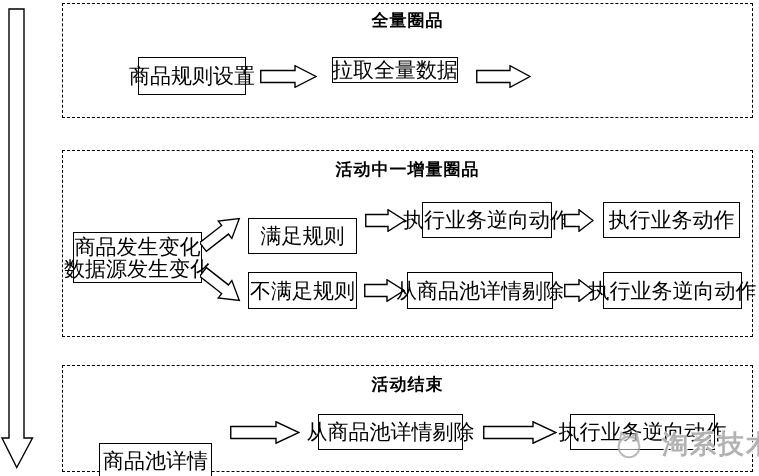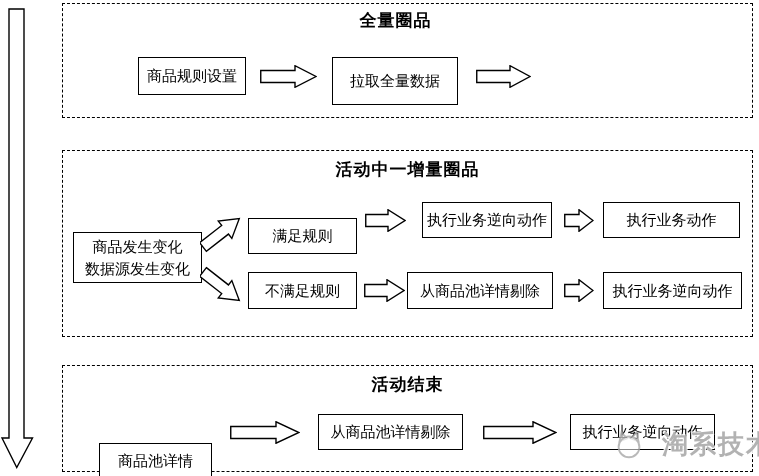--- a/index.html
+++ b/index.html
@@ -8,21 +8,21 @@
     font-family:"Liberation Sans","DejaVu Sans",sans-serif;color:#000;
   }
   .panel{position:absolute;border:1.5px dashed #000;background:transparent;box-sizing:border-box;}
   .panel-title{
     position:absolute;text-align:center;font-size:17px;font-weight:bold;
     letter-spacing:1px;white-space:nowrap;
   }
   .node{
     position:absolute;border:1.5px solid #000;background:#fff;box-sizing:border-box;
     display:flex;flex-direction:column;align-items:center;justify-content:center;
-    font-size:15px;text-align:right;white-space:nowrap;line-height:22px;
+    font-size:21px;text-align:right;white-space:nowrap;line-height:22px;
   }
   .arrow{position:absolute;}
   .arrow polygon,.longarrow polygon{fill:#ffffff;stroke:#000000;stroke-width:1.4;stroke-linejoin:miter;}
   .longarrow{position:absolute;left:1px;top:8px;}
   .watermark{
     position:absolute;left:612px;top:427px;display:flex;align-items:center;gap:16px;
     pointer-events:none;
     justify-content:flex-end;
   }
   .watermark-text{
@@ -36,29 +36,29 @@
 </head>
 <body>
 
 <div class="stage">
 
   <svg class="longarrow" width="34" height="462" viewBox="0 0 34 462">
     <polygon points="8,1 23,1 23,430 31.5,430 15.75,459.5 1,430 8,430"></polygon>
   </svg>
 
   <div class="panel" style="left:62px;top:3px;width:691px;height:115px;"></div>
-  <div class="panel-title" style="left:50px;width:691px;top:9px;">全量圈品</div>
+  <div class="panel-title" style="left:62px;width:691px;top:9px;">全量圈品</div>
 
   <div class="node" style="left:138px;top:57px;width:108px;height:38px;">
     <span>商品规则设置</span>
   </div>
   <svg class="arrow" style="left:260px;top:65px;" width="57" height="23" viewBox="0 0 57 23">
     <polygon points="0.75,5.5 35,5.5 35,0.75 56,11.5 35,22.25 35,17.5 0.75,17.5"></polygon>
   </svg>
-  <div class="node" style="left:332px;top:57px;width:126px;height:48px;">
+  <div class="node" style="left:332px;top:57px;width:126px;height:26px;">
     <span>拉取全量数据</span>
   </div>
   <svg class="arrow" style="left:476px;top:65px;" width="55" height="23" viewBox="0 0 55 23">
     <polygon points="0.75,5.5 34,5.5 34,0.75 54,11.5 34,22.25 34,17.5 0.75,17.5"></polygon>
   </svg>
 
   <div class="panel" style="left:62px;top:150px;width:691px;height:187px;"></div>
   <div class="panel-title" style="left:62px;width:691px;top:158px;">活动中一增量圈品</div>
 
   <div class="node" style="left:73px;top:232px;width:129px;height:51px;">

